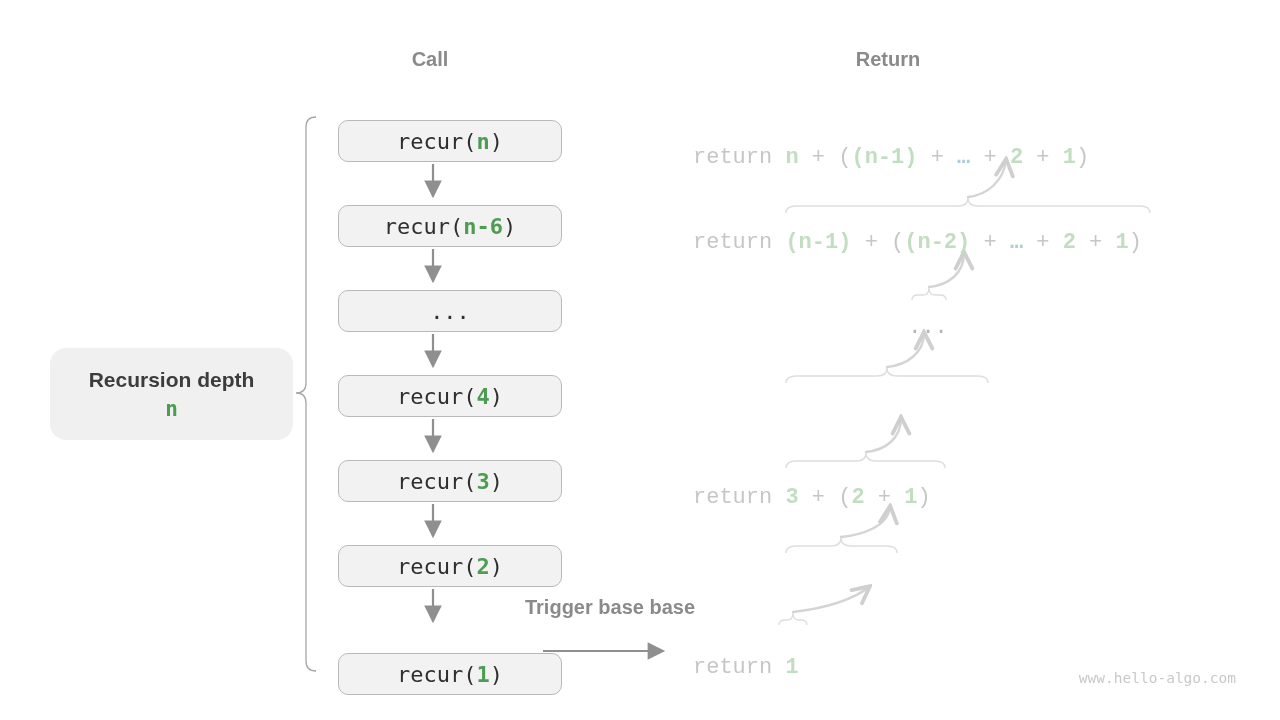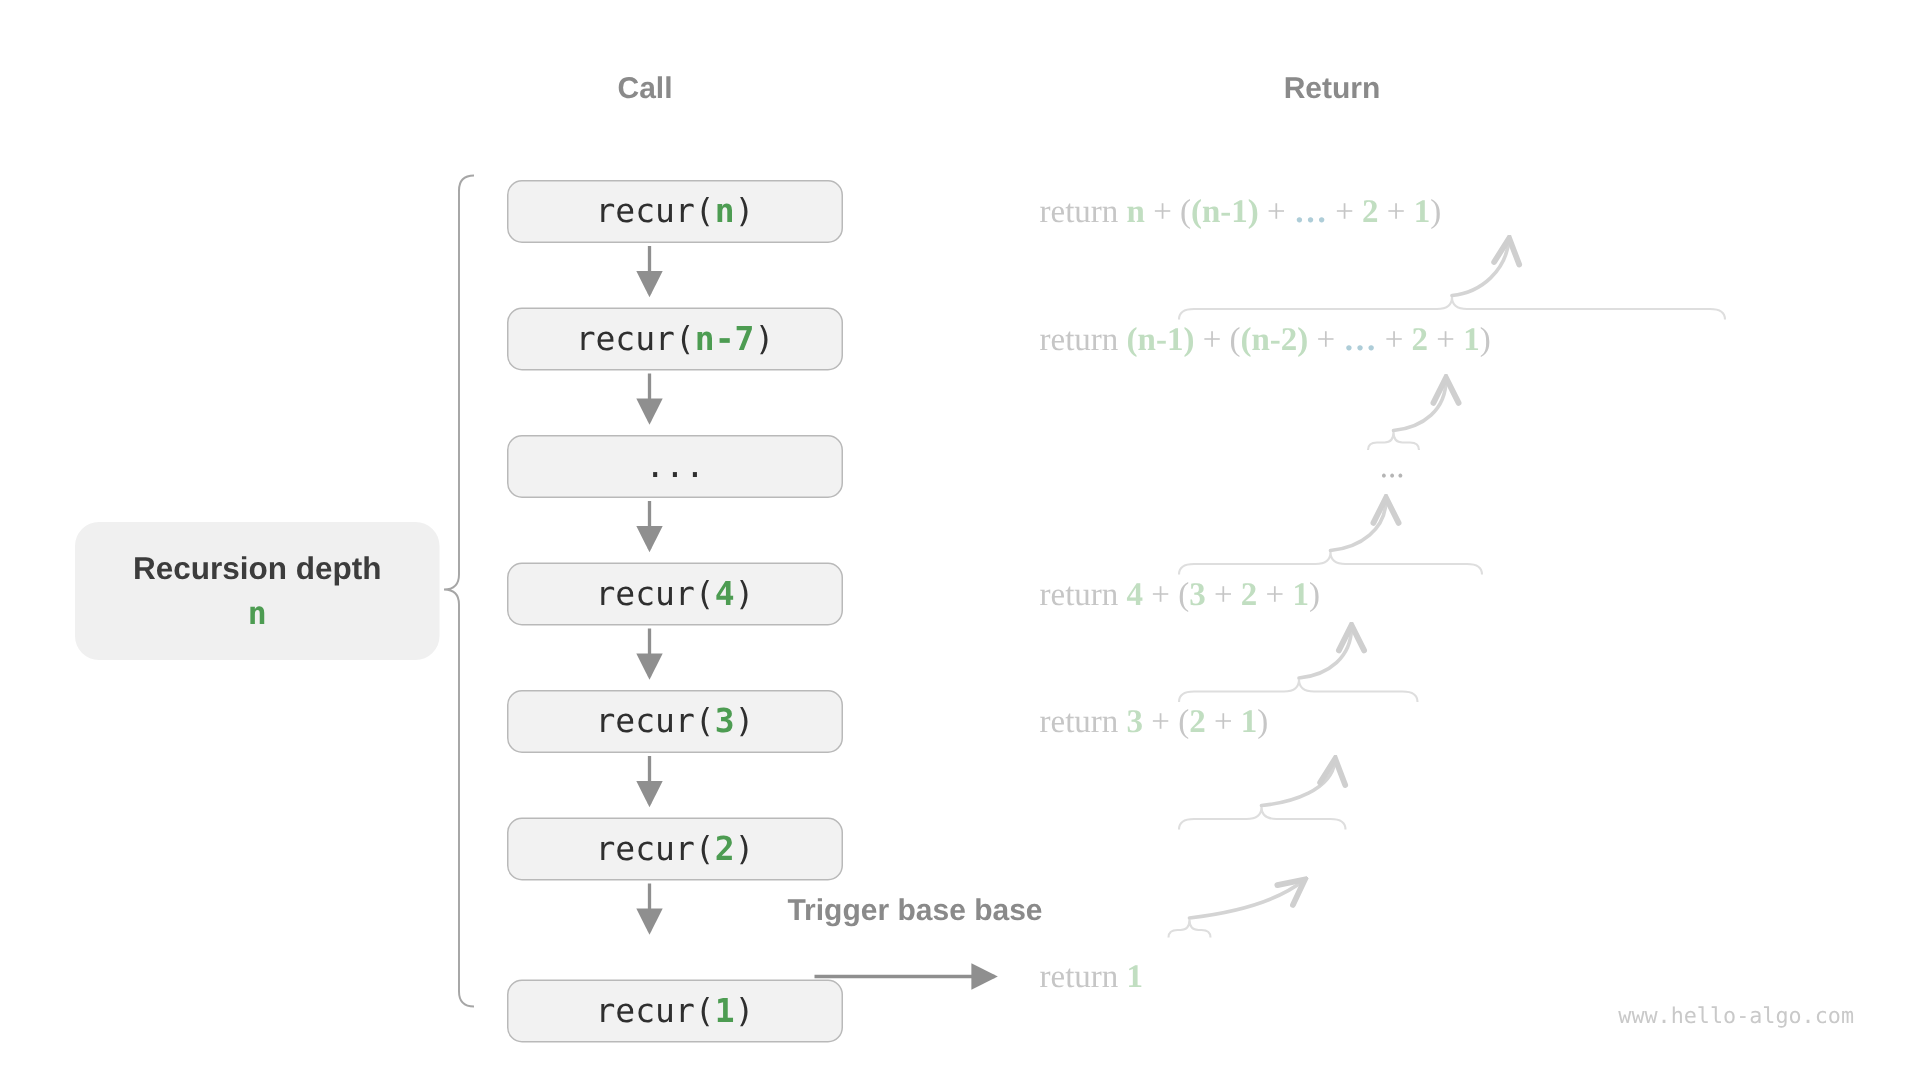--- a/index.html
+++ b/index.html
@@ -19,21 +19,21 @@
   .depth-line1{font-size:21px;font-weight:bold;color:#3c3c3c;}
   .depth-line2{font-size:21px;font-weight:bold;color:#4d9c52;font-family:"DejaVu Sans Mono",monospace;}
   .call-box{
     position:absolute;left:338px;width:224px;height:42px;box-sizing:border-box;
     background:#f2f2f2;border:1.5px solid #b9b9b9;border-radius:10px;
     display:flex;align-items:center;justify-content:center;
     font-family:"DejaVu Sans Mono",monospace;font-size:22px;white-space:pre;
   }
   .ret-row{
     position:absolute;left:693px;height:30px;line-height:30px;
-    font-family:Liberation Serif, serif;font-size:22px;white-space:pre;
+    font-family:Liberation Mono, monospace;font-size:22px;white-space:pre;margin-top:17px;
   }
   .ret-center{width:470px;text-align:center;}
   .trigger-label{
     position:absolute;left:610px;top:596px;transform:translateX(-50%);
     font-size:20px;font-weight:bold;color:#8a8a8a;white-space:nowrap;
   }
   .watermark{
     position:absolute;right:44px;top:670px;
     font-family:"DejaVu Sans Mono",monospace;font-size:14.5px;color:#c9c9c9;
   }
@@ -99,31 +99,30 @@
 
   <div class="col-header" style="left:430px">Call</div>
   <div class="col-header" style="left:888px">Return</div>
 
   <div class="depth-label">
     <div class="depth-line1">Recursion depth</div>
     <div class="depth-line2">n</div>
   </div>
 
   <div class="call-box" style="top:120px"><span><span class="tk-code">recur(</span><span class="tk-cg">n</span><span class="tk-code">)</span></span></div>
-  <div class="call-box" style="top:205px"><span><span class="tk-code">recur(</span><span class="tk-cg">n-7</span><span class="tk-code">)</span></span></div>
+  <div class="call-box" style="top:205px"><span><span class="tk-code">recur(</span><span class="tk-cg">n-6</span><span class="tk-code">)</span></span></div>
   <div class="call-box" style="top:290px"><span><span class="tk-code">...</span></span></div>
   <div class="call-box" style="top:375px"><span><span class="tk-code">recur(</span><span class="tk-cg">4</span><span class="tk-code">)</span></span></div>
   <div class="call-box" style="top:460px"><span><span class="tk-code">recur(</span><span class="tk-cg">3</span><span class="tk-code">)</span></span></div>
   <div class="call-box" style="top:545px"><span><span class="tk-code">recur(</span><span class="tk-cg">2</span><span class="tk-code">)</span></span></div>
   <div class="call-box" style="top:653px"><span><span class="tk-code">recur(</span><span class="tk-cg">1</span><span class="tk-code">)</span></span></div>
 
   <div class="ret-row" style="top:126px"><span class="tk-kw">return </span><span class="tk-g">n</span><span class="tk-kw"> + (</span><span class="tk-g">(n-1)</span><span class="tk-kw"> + </span><span class="tk-b">…</span><span class="tk-kw"> + </span><span class="tk-g">2</span><span class="tk-kw"> + </span><span class="tk-g">1</span><span class="tk-kw">)</span></div>
   <div class="ret-row" style="top:211px"><span class="tk-kw">return </span><span class="tk-g">(n-1)</span><span class="tk-kw"> + (</span><span class="tk-g">(n-2)</span><span class="tk-kw"> + </span><span class="tk-b">…</span><span class="tk-kw"> + </span><span class="tk-g">2</span><span class="tk-kw"> + </span><span class="tk-g">1</span><span class="tk-kw">)</span></div>
   <div class="ret-row ret-center" style="top:296px"><span class="tk-dots">...</span></div>
-  <div class="ret-row" style="top:381px"><span class="tk-kw">return </span><span class="tk-g">4</span><span class="tk-kw"> + (</span><span class="tk-g">3</span><span class="tk-kw"> + </span><span class="tk-g">2</span><span class="tk-kw"> + </span><span class="tk-g">1</span><span class="tk-kw">)</span></div>
   <div class="ret-row" style="top:466px"><span class="tk-kw">return </span><span class="tk-g">3</span><span class="tk-kw"> + (</span><span class="tk-g">2</span><span class="tk-kw"> + </span><span class="tk-g">1</span><span class="tk-kw">)</span></div>
   <div class="ret-row" style="top:636px"><span class="tk-kw">return </span><span class="tk-g">1</span></div>
 
   <div class="trigger-label">Trigger base base</div>
 
   <div class="watermark">www.hello-algo.com</div>
 
 </div>
 
 </body></html>

